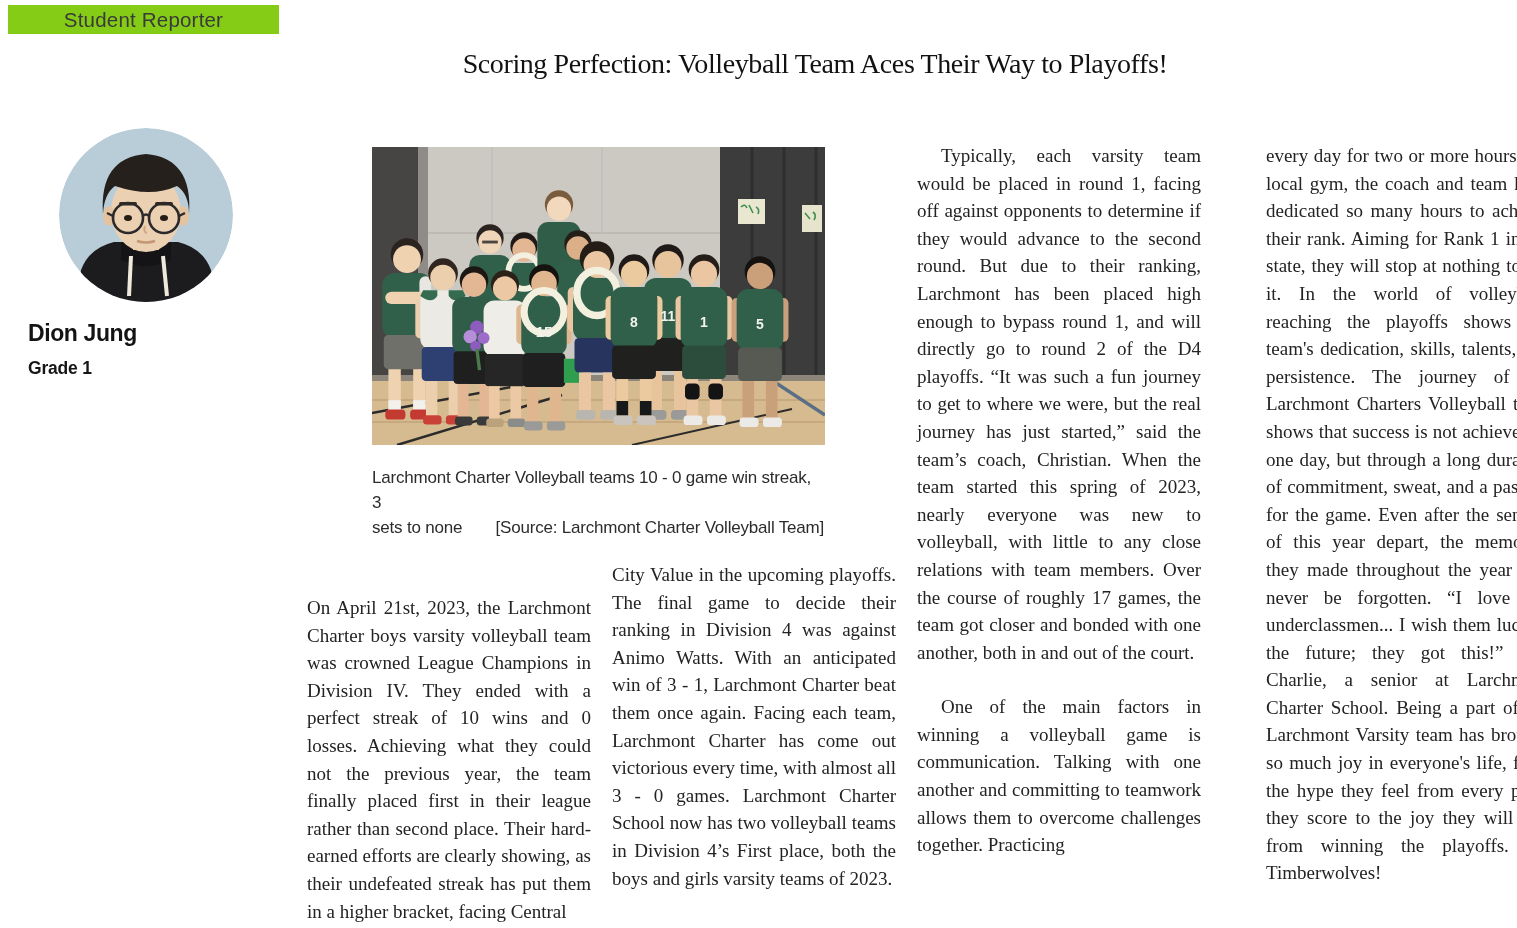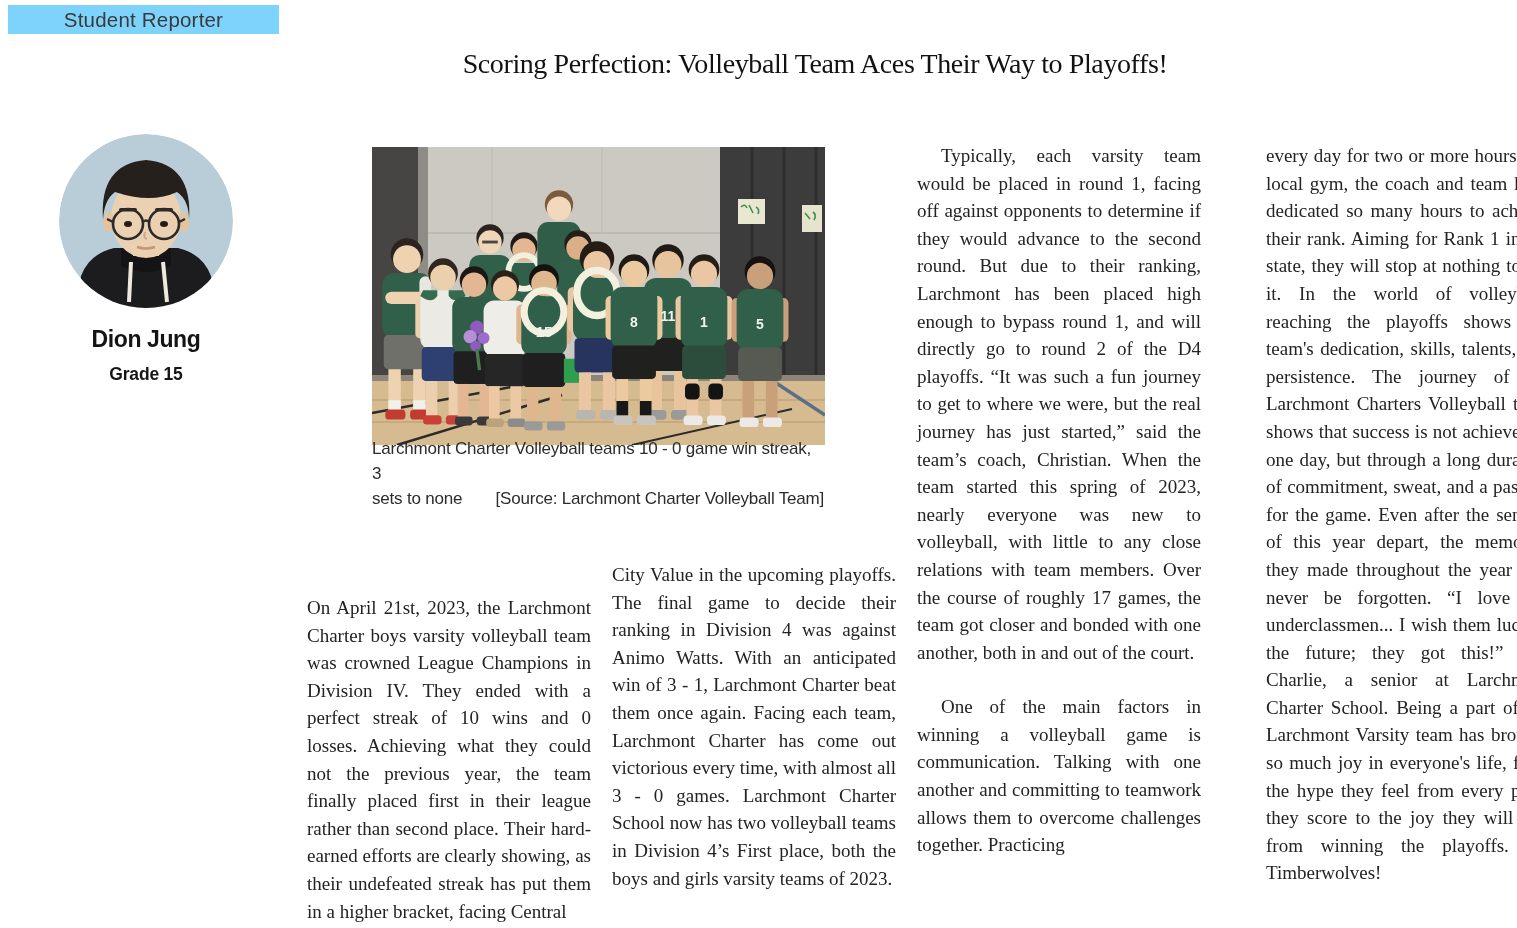--- a/index.html
+++ b/index.html
@@ -1,40 +1,40 @@
 <!DOCTYPE html>
 <html><head>
 <meta charset="utf-8">
 <style>
   html,body{margin:0;padding:0;background:#ffffff;}
   .page{position:relative;width:1517px;height:928px;background:#ffffff;overflow:hidden;
         font-family:"Liberation Sans",sans-serif;}
 
   
-  .kicker{position:absolute;left:8px;top:5px;width:271px;height:29px;background:#7dd3fc;
+  .kicker{position:absolute;left:8px;top:5px;width:271px;height:29px;background:#84cc16;
           display:flex;align-items:center;justify-content:center;
           font-size:20.5px;color:#3a3a3a;letter-spacing:0.2px;}
 
   
   .title{position:absolute;left:120px;top:48px;width:1390px;margin:0;text-align:center;
          font-family:"Liberation Serif",serif;font-weight:500;font-size:28px;color:#121212;
          letter-spacing:-0.4px;}
 
   
-  .author{position:absolute;left:28px;top:134px;width:236px;text-align:center;}
+  .author{position:absolute;left:28px;top:128px;width:236px;}
   .avatar{width:174px;height:174px;margin:0 auto;border-radius:50%;overflow:hidden;}
   .author-name{margin-top:18px;font-size:23px;font-weight:700;color:#141414;letter-spacing:-0.4px;}
   .author-meta{margin-top:9px;font-size:17.5px;font-weight:600;color:#161616;line-height:1.38;letter-spacing:-0.2px;}
 
   
   .photo{position:absolute;left:372px;top:147px;width:453px;height:298px;margin:0;}
   .photo svg{display:block;}
 
   
-  .caption{position:absolute;left:372px;top:436px;width:452px;
+  .caption{position:absolute;left:372px;top:465px;width:452px;
            font-size:17px;color:#2c2c2c;line-height:25px;letter-spacing:-0.2px;}
   .cap2{display:flex;justify-content:space-between;}
 
   
   .col{position:absolute;width:284px;font-family:"Liberation Serif",serif;
        font-size:19px;line-height:27.6px;text-align:justify;color:#232323;}
   .col p{margin:0;}
   .col p.ind{text-indent:24px;}
   .col p.gap{margin-top:27px;}
   .col1{left:307px;top:594px;}
@@ -85,21 +85,21 @@
           <ellipse cx="69" cy="90" rx="4" ry="3" fill="#241c16"></ellipse>
           <ellipse cx="105" cy="90" rx="4" ry="3" fill="#241c16"></ellipse>
 
           <path d="M86,98 Q84,104 88,105" stroke="#d0a884" stroke-width="2" fill="none"></path>
           <path d="M78,113 Q87,116 96,113" stroke="#c49775" stroke-width="2.4" fill="none"></path>
         </g>
       </svg>
     </div>
     <div class="author-name">Dion Jung</div>
     <div class="author-meta">
-      <div>Grade 15</div>
+      <div>Grade 1</div>
     </div>
   </div>
 
   <figure class="photo">
     <svg width="453" height="298" viewBox="0 0 453 298">
 
       <rect x="0" y="0" width="453" height="298" fill="#ccc8c2"></rect>
       <line x1="0" y1="86" x2="453" y2="86" stroke="#bdb9b3" stroke-width="2"></line>
       <line x1="120" y1="0" x2="120" y2="86" stroke="#c2beb8" stroke-width="1.5"></line>
       <line x1="230" y1="0" x2="230" y2="86" stroke="#c2beb8" stroke-width="1.5"></line>

